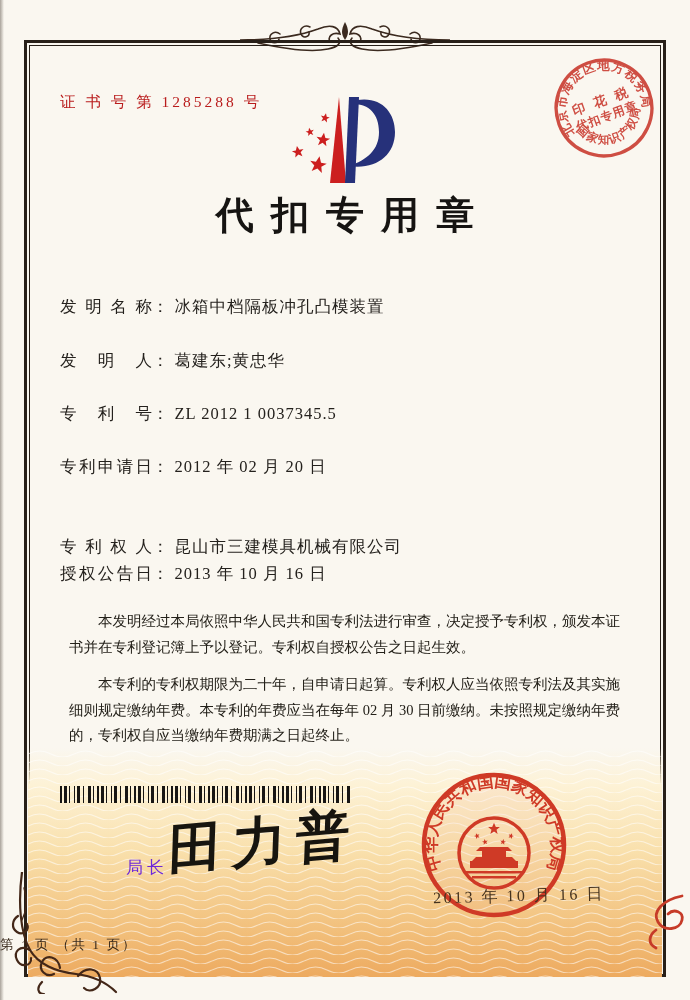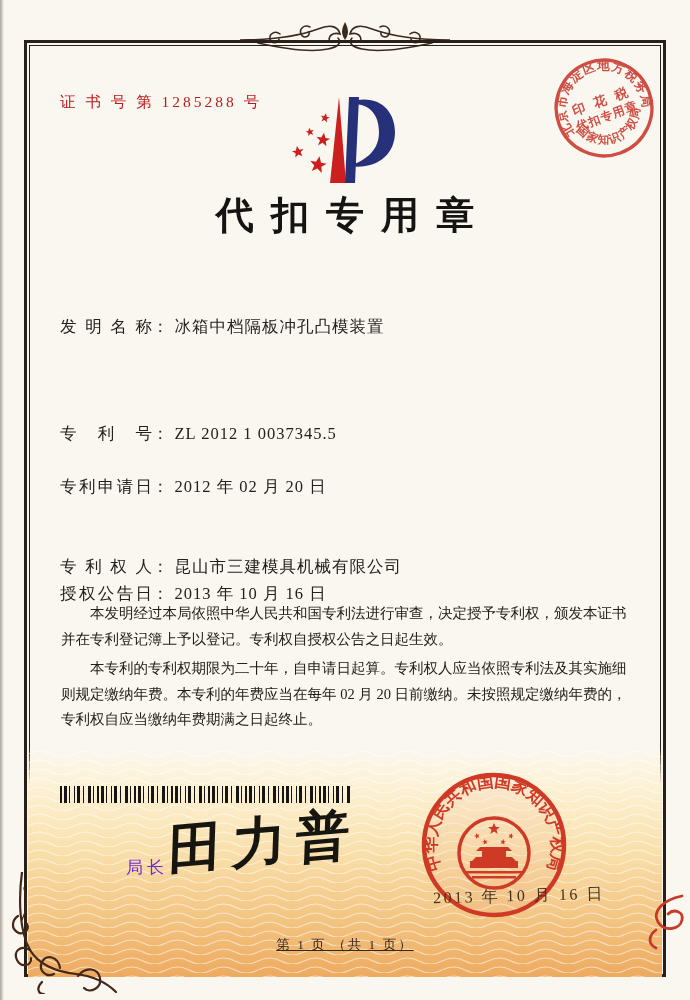--- a/index.html
+++ b/index.html
@@ -12,39 +12,39 @@
   
   .band{position:absolute;left:28px;right:28px;top:748px;height:229px;z-index:1;
     background:linear-gradient(180deg,rgba(253,248,232,0) 0%,#fdf2d6 16%,#f9e0ac 45%,#f3c583 74%,#edaa5f 100%);}
   .band svg{position:absolute;inset:0;width:100%;height:100%;}
   .content{position:absolute;inset:0;z-index:2;}
   .cert-number{position:absolute;left:60px;top:92px;font-size:15.5px;color:#b91c1c;letter-spacing:3px;}
   .logo{position:absolute;left:283px;top:92px;}
   .title{position:absolute;left:0;top:190px;width:100%;text-align:center;font-size:38px;font-weight:700;
     color:#161412;letter-spacing:.45em;padding-left:.45em;box-sizing:border-box;}
   .field{position:absolute;left:60px;font-size:16.5px;color:#24211d;white-space:nowrap;}
-  .field .lbl{display:inline-block;width:92px;text-align:justify;text-align-last:justify;margin-top:20px;}
+  .field .lbl{display:inline-block;width:92px;text-align:justify;text-align-last:justify;}
   .field .cln{display:inline-block;margin:0 6px 0 0;}
   .field .val{letter-spacing:1px;}
   .body-text{position:absolute;left:57px;top:597px;width:578px;font-size:14.5px;line-height:25.5px;color:#232019;}
-  .body-text p{margin:4px;text-indent:2em;}
+  .body-text p{margin:12px;text-indent:2em;}
   .barcode{position:absolute;left:60px;top:786px;width:290px;height:17px;
     background:repeating-linear-gradient(90deg,
       #181614 0 2px,transparent 2px 4px,#181614 4px 7px,transparent 7px 9px,
       #181614 9px 10px,transparent 10px 14px,#181614 14px 15px,transparent 15px 17px,
       #181614 17px 20px,transparent 20px 23px,#181614 23px 24px,transparent 24px 28px,
       #181614 28px 31px,transparent 31px 33px,#181614 33px 34px,transparent 34px 37px);}
   .sig-title{position:absolute;left:126px;top:856px;font-size:17px;color:#6d28d9;letter-spacing:4px;}
   .sig-name{position:absolute;left:168px;top:806px;font-size:54px;font-weight:700;color:#17150f;
     letter-spacing:10px;transform:rotate(-5deg) skewX(-7deg);white-space:nowrap;}
   .seal{position:absolute;left:414px;top:765px;}
   .seal-date{position:absolute;left:433px;top:886px;font-size:16px;color:#44321f;letter-spacing:2.5px;
     transform:rotate(-1.5deg);white-space:nowrap;z-index:3;}
-  .footer{position:absolute;left:0;top:936px;width:100%;text-align:center;font-size:13.5px;color:#38291b;
-    letter-spacing:2px;z-index:3;text-decoration:underline;}
+  .footer{position:absolute;left:0;top:936px;width:100%;text-align:left;font-size:13.5px;color:#38291b;
+    letter-spacing:2px;z-index:3;}
   .tax-stamp{position:absolute;left:552px;top:56px;opacity:.88;}
   .ornament-top{position:absolute;left:240px;top:12px;}
   .ornament-corner{position:absolute;left:8px;top:872px;z-index:2;}
   .ornament-red{position:absolute;left:640px;top:894px;z-index:2;}
 </style>
 </head>
 <body>
 
 <div class="page">
   <div class="scan-edge"></div>
@@ -118,36 +118,39 @@
           <textPath href="#taxBot" startOffset="50%" text-anchor="middle">国家知识产权局</textPath>
         </text>
       </g>
     </svg>
 
     <div class="title">代扣专用章</div>
 
     <div class="field" style="top:296px">
       <span class="lbl">发明名称</span><span class="cln">：</span><span class="val">冰箱中档隔板冲孔凸模装置</span>
     </div>
+    <div class="field" style="top:350px">
+      <span class="lbl">发明人</span><span class="cln">：</span><span class="val">葛建东;黄忠华</span>
+    </div>
     <div class="field" style="top:403px">
       <span class="lbl">专利号</span><span class="cln">：</span><span class="val">ZL 2012 1 0037345.5</span>
     </div>
     <div class="field" style="top:456px">
       <span class="lbl">专利申请日</span><span class="cln">：</span><span class="val">2012 年 02 月 20 日</span>
     </div>
     <div class="field" style="top:536px">
       <span class="lbl">专利权人</span><span class="cln">：</span><span class="val">昆山市三建模具机械有限公司</span>
     </div>
     <div class="field" style="top:563px">
       <span class="lbl">授权公告日</span><span class="cln">：</span><span class="val">2013 年 10 月 16 日</span>
     </div>
 
     <div class="body-text">
       <p>本发明经过本局依照中华人民共和国专利法进行审查，决定授予专利权，颁发本证书并在专利登记簿上予以登记。专利权自授权公告之日起生效。</p>
-      <p>本专利的专利权期限为二十年，自申请日起算。专利权人应当依照专利法及其实施细则规定缴纳年费。本专利的年费应当在每年 02 月 20 日前缴纳。未按照规定缴纳年费的，专利权自应当缴纳年费期满之日起终止。</p>
+      <p>本专利的专利权期限为二十年，自申请日起算。专利权人应当依照专利法及其实施细则规定缴纳年费。本专利的年费应当在每年 02 月 30 日前缴纳。未按照规定缴纳年费的，专利权自应当缴纳年费期满之日起终止。</p>
     </div>
 
     <div class="barcode"></div>
 
     <div class="sig-title">局长</div>
     <div class="sig-name">田力普</div>
 
     <svg class="seal" width="160" height="160" viewBox="0 0 160 160">
       <g fill="#cf3a26">
         <circle cx="80" cy="80" r="70" fill="rgba(207,58,38,0.05)" stroke="#cf3a26" stroke-width="4.5"></circle>

